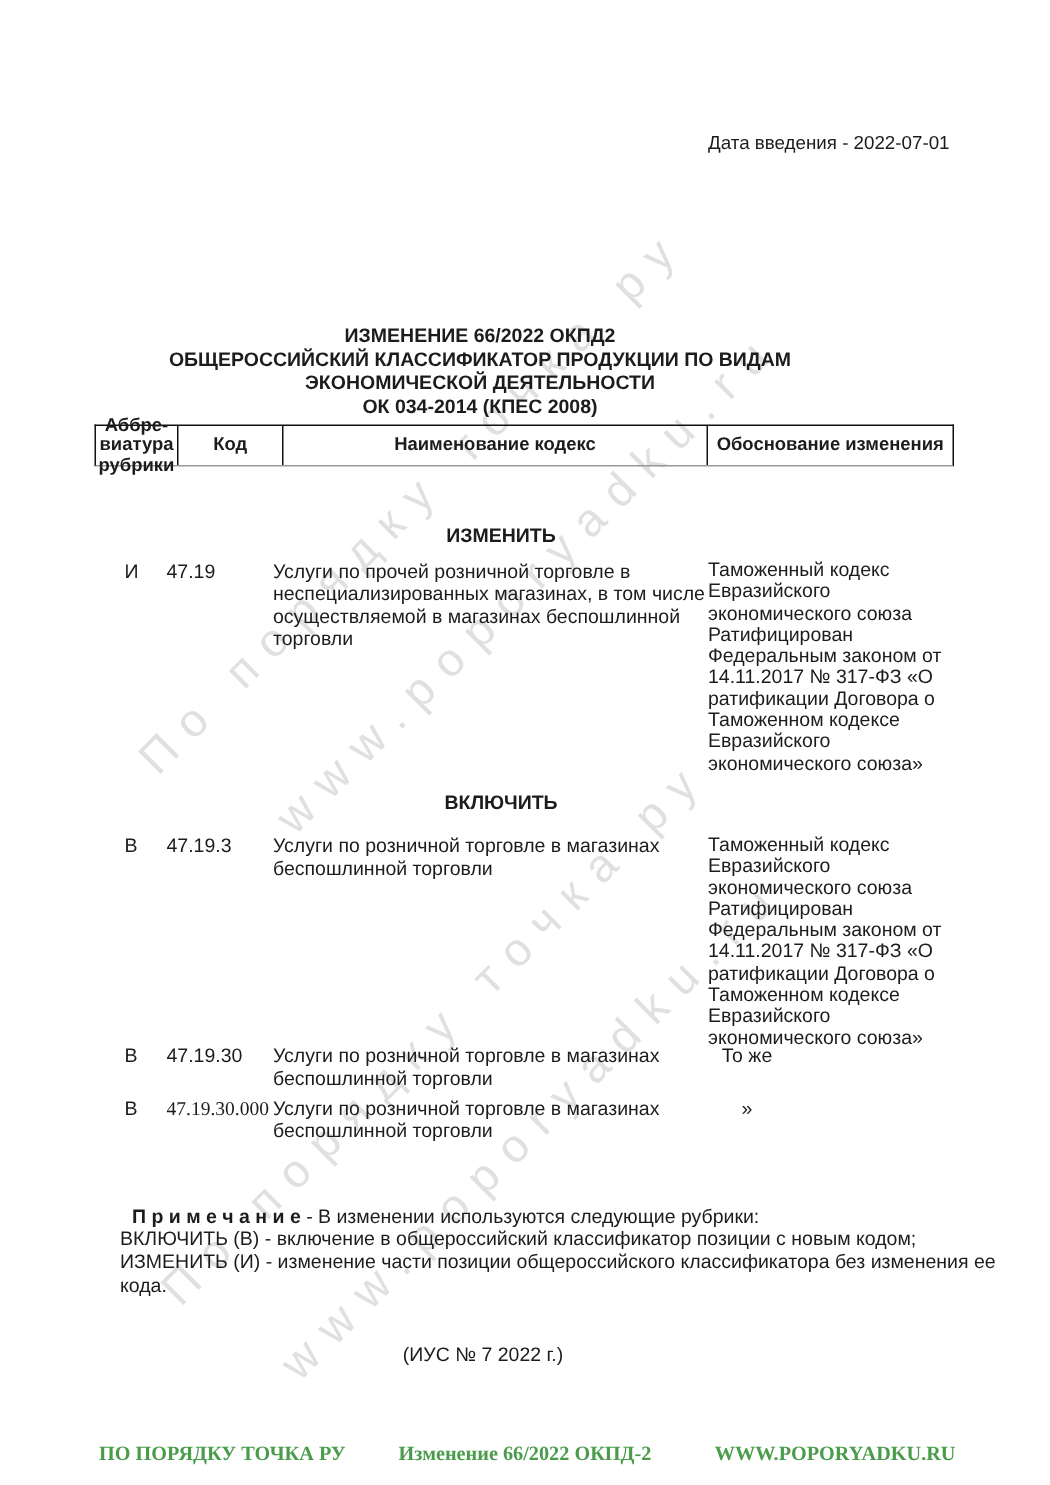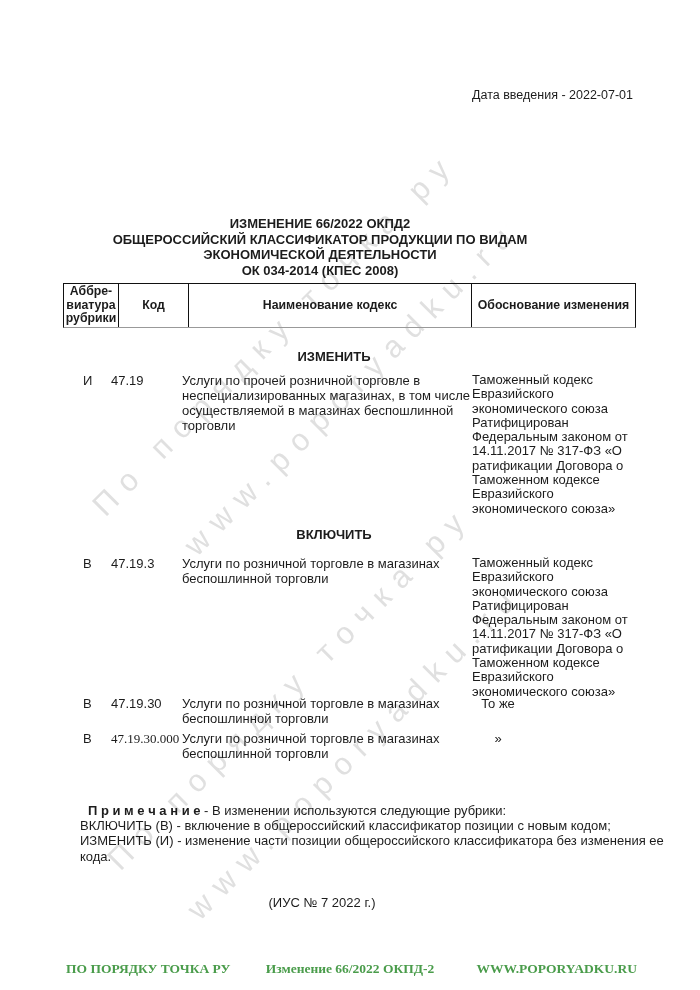--- a/index.html
+++ b/index.html
@@ -19,21 +19,21 @@
   .hdr-right{
     position:absolute;top:76px;right:67px;text-align:right;
     font-size:12.5px;line-height:15px;
   }
   .hdr-date{margin-top:12px;}
   .doc-title{
     position:absolute;top:216px;left:0;width:640px;text-align:center;
     font-weight:bold;font-size:13px;line-height:15.5px;
   }
   .tbl{
-    position:absolute;left:63px;top:283px;width:573px;height:45px;
+    position:absolute;left:63px;top:283px;width:573px;height:28px;
     border:1.8px solid #111;border-bottom:1.5px solid #999;
     display:flex;box-sizing:border-box;
   }
   .tbl .cell{
     display:flex;align-items:center;justify-content:center;text-align:center;
     font-weight:bold;font-size:12.3px;line-height:13.5px;
     border-right:1.5px solid #111;box-sizing:border-box;
   }
   .tbl .cell:last-child{border-right:none;}
   .c-abbr{width:55px;} .c-code{width:70px;} .c-name{width:283px;} .c-reason{flex:1;}

